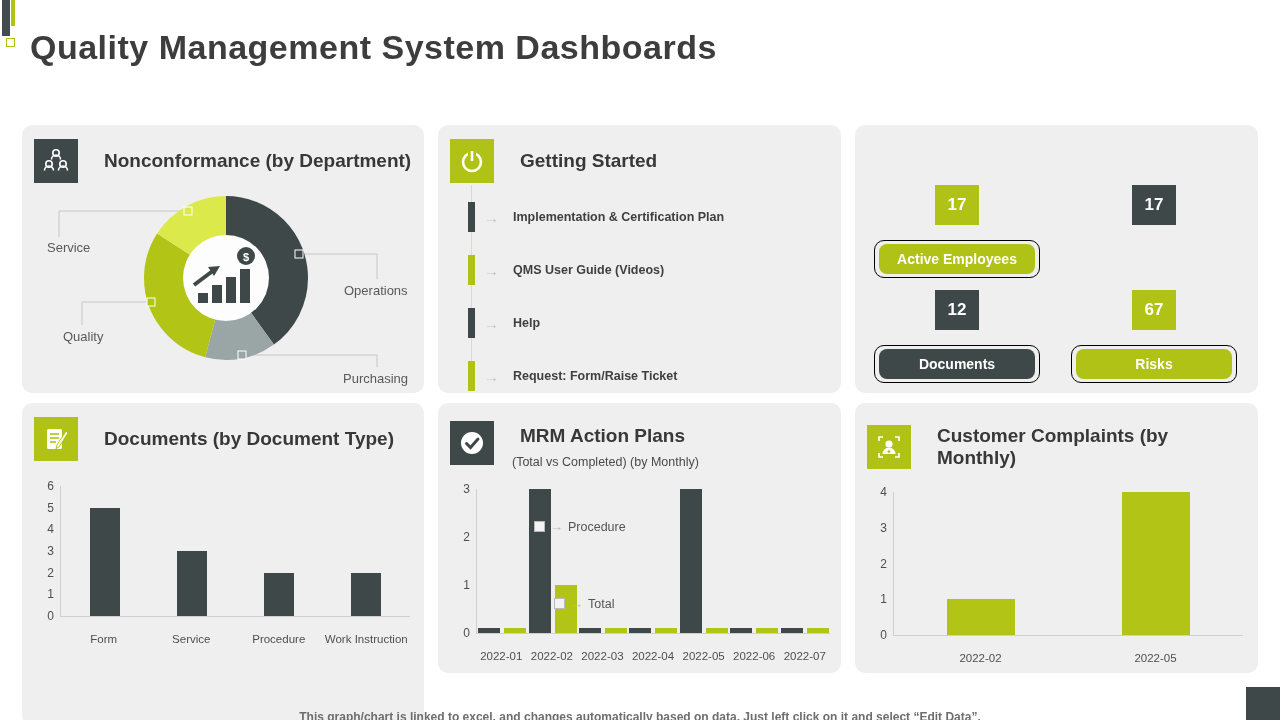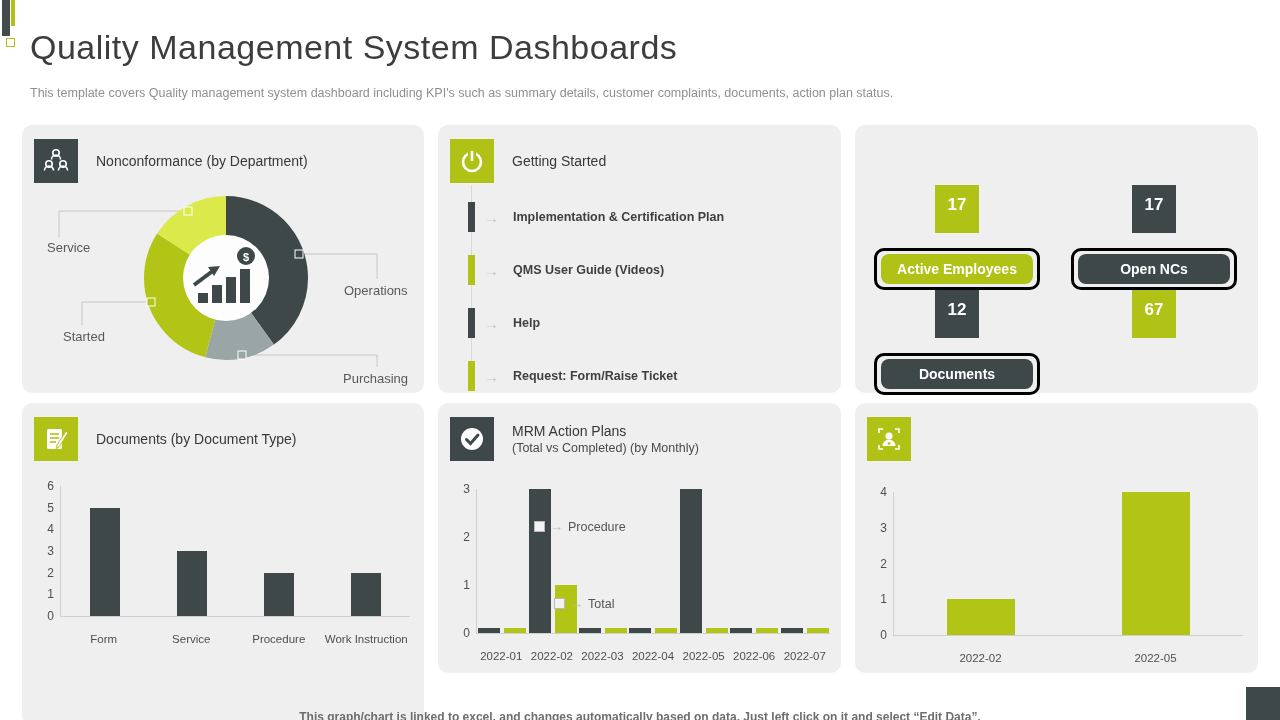--- a/index.html
+++ b/index.html
@@ -4,37 +4,37 @@
 <style>
   html,body{margin:0;padding:0;background:#ffffff;}
   .slide{position:relative;width:1280px;height:720px;background:#ffffff;overflow:hidden;
          font-family:"Liberation Sans","DejaVu Sans",sans-serif;color:#3f3f3f;}
 
   
   .decor-dark{position:absolute;left:2px;top:0;width:8px;height:36px;background:#434c4c;}
   .decor-green{position:absolute;left:11px;top:0;width:4px;height:26px;background:#b0c216;}
   .decor-square{position:absolute;left:6px;top:38px;width:7px;height:7px;border:1px solid #b0c216;background:#fff;}
 
-  .page-title{position:absolute;left:30px;top:28px;margin:0;font-size:34px;font-weight:400;
+  .page-title{position:absolute;left:30px;top:28px;margin:0;font-size:34px;font-weight:700;
               letter-spacing:.5px;color:#3d3d3d;}
   .page-subtitle{position:absolute;left:30px;top:86px;margin:0;font-size:12.5px;color:#8f8f8f;}
 
   .panel{position:absolute;background:#efefef;border-radius:10px;}
   .p1{left:22px;top:125px;width:402px;height:268px;}
   .p2{left:438px;top:125px;width:403px;height:268px;}
   .p3{left:855px;top:125px;width:403px;height:268px;}
   .p4{left:22px;top:403px;width:402px;height:322px;}
   .p5{left:438px;top:403px;width:403px;height:270px;}
   .p6{left:855px;top:403px;width:403px;height:270px;}
 
   .panel-head{position:absolute;left:12px;top:14px;display:flex;align-items:center;gap:18px;}
   .head-icon{width:44px;height:44px;display:flex;align-items:center;justify-content:center;flex:0 0 44px;}
   .head-icon.dark{background:#3e4848;}
   .head-icon.green{background:#b0c216;}
-  .panel-title{margin:0;font-size:14px;font-weight:normal;color:#383838;}
+  .panel-title{margin:8px;font-size:19px;font-weight:bold;color:#383838;}
   .panel-subtitle{margin:2px 0 0;font-size:12.5px;font-weight:400;color:#4a4a4a;}
 
   
   .donut-svg{position:absolute;left:0;top:0;width:402px;height:268px;}
   .donut-label{position:absolute;font-size:13px;color:#595959;}
   .lbl-service{left:25px;top:115px;}
   .lbl-operations{left:322px;top:158px;}
   .lbl-quality{left:41px;top:204px;}
   .lbl-purchasing{left:321px;top:246px;}
 
@@ -42,25 +42,25 @@
   .gs-line{position:absolute;left:33px;top:60px;width:1px;height:195px;background:#d9d9d9;}
   .gs-item{position:absolute;left:0;height:30px;display:flex;align-items:center;}
   .gs-item .bar{position:absolute;left:30px;width:7px;height:30px;}
   .gs-item .bar.dark{background:#3e4848;}
   .gs-item .bar.green{background:#b0c216;}
   .gs-item .arrow{position:absolute;left:46px;color:#c4c4c4;font-size:15px;}
   .gs-item .gs-label{position:absolute;left:75px;font-size:12.5px;font-weight:bold;color:#3f3f3f;white-space:nowrap;}
 
   
   .kpi{position:absolute;width:166px;text-align:center;}
-  .kpi .badge{width:44px;height:48px;margin:0 auto 15px;line-height:40px;
+  .kpi .badge{width:44px;height:40px;margin:0 auto 15px;line-height:40px;
               font-size:17px;font-weight:bold;color:#ffffff;}
   .badge.green,.pill.green{background:#b0c216;}
   .badge.dark,.pill.dark{background:#3e4848;}
-  .pillwrap{position:relative;border:3px solid #000000;border-radius:10px;padding:3px 4px;}
+  .pillwrap{position:relative;border:1px solid #000000;border-radius:10px;padding:3px 4px;}
   .pill{position:relative;border-radius:8px;height:30px;line-height:30px;
         font-size:14px;font-weight:bold;color:#ffffff;}
   .pill::before,.pill::after{content:"";position:absolute;top:4px;width:7px;height:22px;border-radius:2px;z-index:-1;}
   .pill::before{left:-4px;}
   .pill::after{right:-4px;}
   .pill.green::before,.pill.green::after{background:#99a713;}
   .pill.dark::before,.pill.dark::after{background:#2e3737;}
   .k1{left:19px;top:60px;} .k2{left:216px;top:60px;}
   .k3{left:19px;top:165px;} .k4{left:216px;top:165px;}
 
@@ -93,21 +93,20 @@
 </head>
 <body>
 
 <div class="slide">
 
   <div class="decor-dark"></div>
   <div class="decor-green"></div>
   <div class="decor-square"></div>
 
   <h1 class="page-title">Quality Management System Dashboards</h1>
-  <p class="page-subtitle">This template covers Quality management system dashboard including KPI's such as summary details, customer complaints, documents, action plan status.</p>
 
   <section class="panel p1">
     <div class="panel-head">
       <div class="head-icon dark">
         <svg width="30" height="30" viewBox="0 0 30 30">
           <g fill="none" stroke="#ffffff" stroke-width="1.6">
             <circle cx="15" cy="7" r="3.2"></circle>
               <path d="M10.5 13.5 a4.5 4.5 0 0 1 9 0"></path>
             <circle cx="8" cy="18" r="3.2"></circle>
               <path d="M3.5 24.5 a4.5 4.5 0 0 1 9 0"></path>
@@ -148,21 +147,21 @@
 
       <g stroke="#ffffff" stroke-width="1">
         <rect x="162" y="82" width="8" height="8" fill="#dce94b"></rect>
         <rect x="273" y="125" width="8" height="8" fill="#3e4848"></rect>
         <rect x="125" y="173" width="8" height="8" fill="#b2c516"></rect>
         <rect x="216" y="226" width="8" height="8" fill="#9aa5a5"></rect>
       </g>
     </svg>
     <span class="donut-label lbl-service">Service</span>
     <span class="donut-label lbl-operations">Operations</span>
-    <span class="donut-label lbl-quality">Started</span>
+    <span class="donut-label lbl-quality">Quality</span>
     <span class="donut-label lbl-purchasing">Purchasing</span>
   </section>
 
   <section class="panel p2">
     <div class="panel-head">
       <div class="head-icon green">
         <svg width="30" height="30" viewBox="0 0 30 30">
           <circle cx="15" cy="16" r="9" fill="none" stroke="#ffffff" stroke-width="2.6"></circle>
           <rect x="11" y="4" width="8" height="7" fill="#b0c216"></rect>
           <line x1="15" y1="5" x2="15" y2="15" stroke="#ffffff" stroke-width="2.6"></line>
@@ -195,32 +194,32 @@
 
   <section class="panel p3">
     <div class="kpi k1">
       <div class="badge green">17</div>
       <div class="pillwrap">
           <div class="pill green">Active Employees</div>
         </div>
     </div>
     <div class="kpi k2">
       <div class="badge dark">17</div>
-      <div class="pillwrap">
-          <div class="pill dark">Open NCs</div>
-        </div>
     </div>
     <div class="kpi k3">
       <div class="badge dark">12</div>
       <div class="pillwrap">
           <div class="pill dark">Documents</div>
         </div>
     </div>
     <div class="kpi k4">
       <div class="badge green">67</div>
+      <div class="pillwrap">
+          <div class="pill green">Risks</div>
+        </div>
     </div>
   </section>
 
   <section class="panel p4">
     <div class="panel-head">
       <div class="head-icon green">
         <svg width="30" height="30" viewBox="0 0 30 30">
           <rect x="6" y="5" width="15" height="20" rx="1.5" fill="#ffffff"></rect>
           <g stroke="#b0c216" stroke-width="1.6">
             <line x1="9" y1="10" x2="18" y2="10"></line>
@@ -349,20 +348,21 @@
             <path d="M5 9 V5 H9"></path>
               <path d="M21 5 H25 V9"></path>
               <path d="M5 21 V25 H9"></path>
               <path d="M21 25 H25 V21"></path>
           </g>
           <circle cx="15" cy="12" r="3.6" fill="#ffffff"></circle>
           <path d="M8.5 22 a6.5 6.5 0 0 1 13 0 Z" fill="#ffffff"></path>
           <circle cx="15" cy="19.5" r="1.8" fill="#b0c216" stroke="#ffffff" stroke-width="0.8"></circle>
         </svg>
       </div>
+      <h2 class="panel-title">Customer Complaints (by Monthly)</h2>
     </div>
     <div id="chart-complaints" class="bc-wrap">
         <div class="bc-yaxis" style="height: 143px;">
           <div class="bc-tick" style="top: 0%;">4</div>
           <div class="bc-tick" style="top: 25%;">3</div>
           <div class="bc-tick" style="top: 50%;">2</div>
           <div class="bc-tick" style="top: 75%;">1</div>
           <div class="bc-tick" style="top: 100%;">0</div>
         </div>
         <div class="bc-body">

